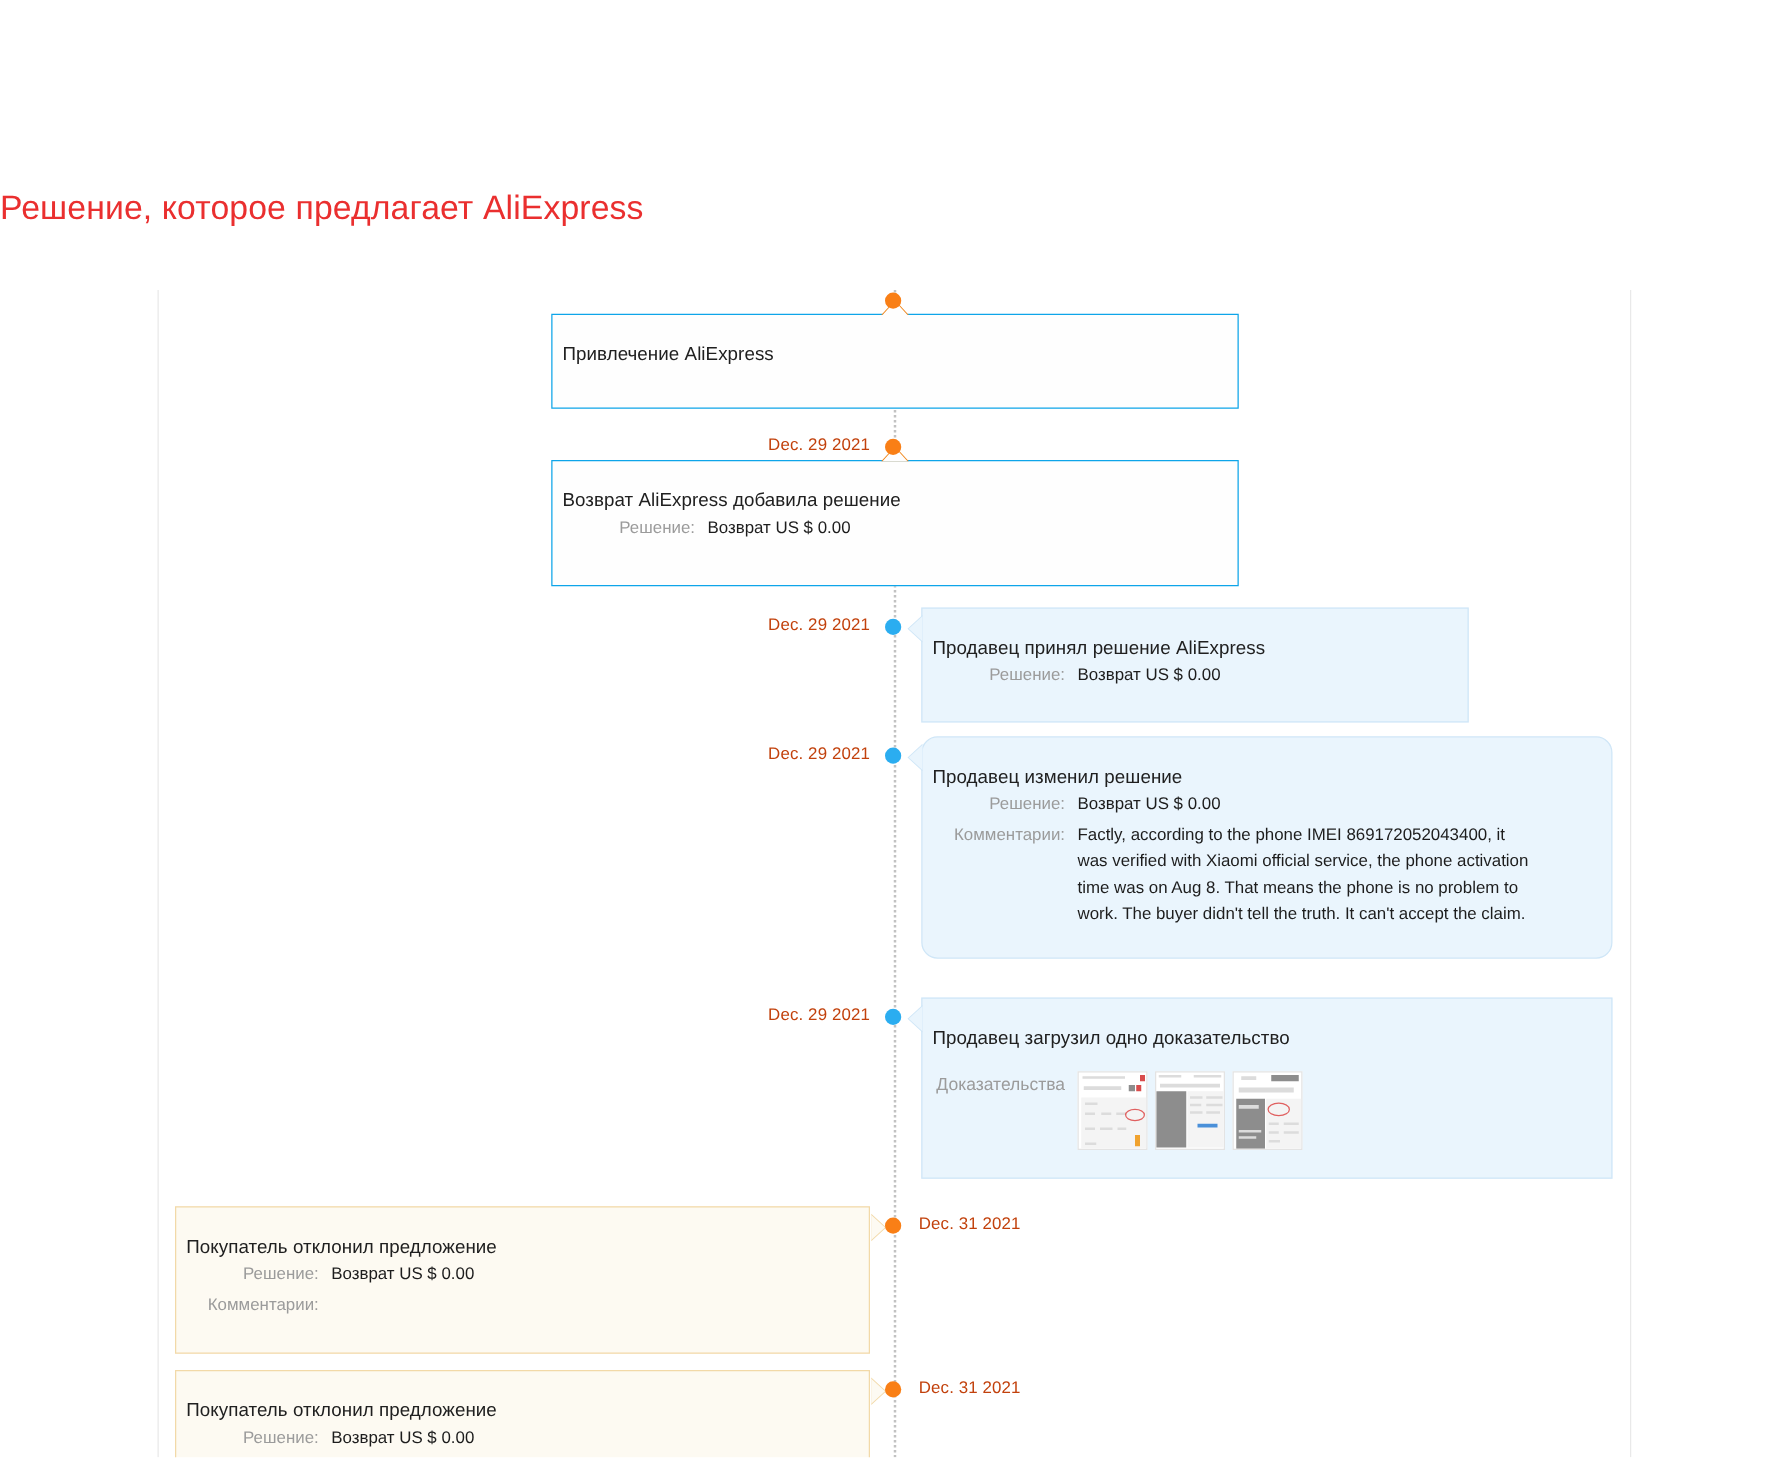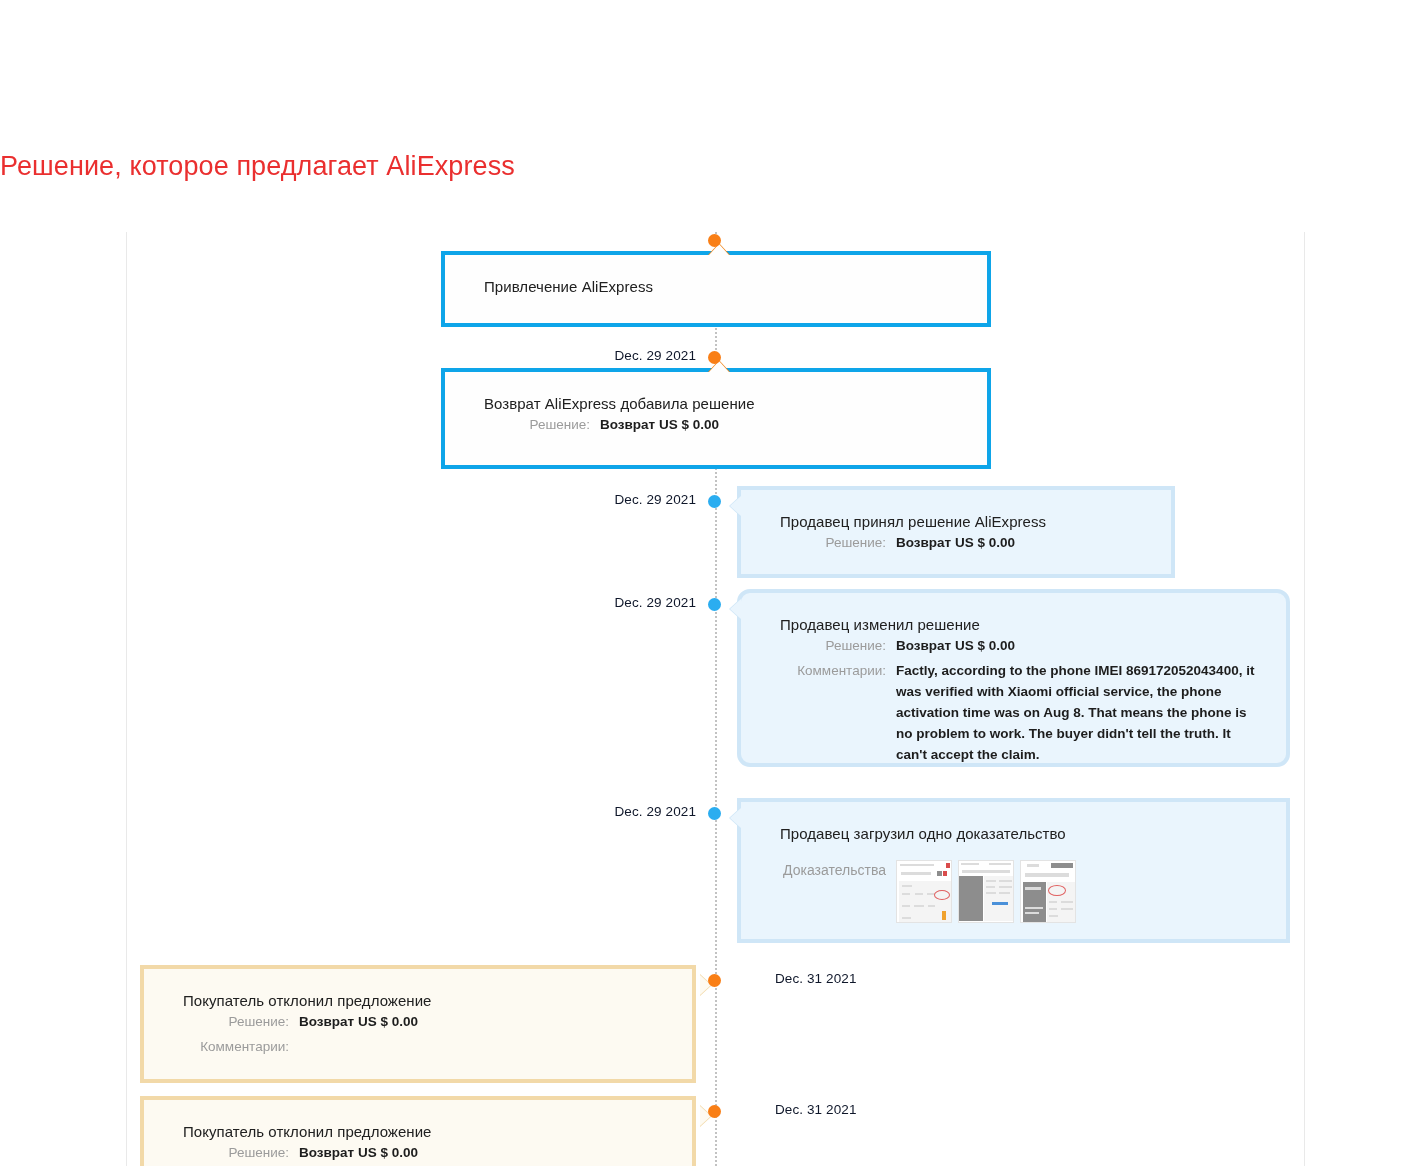--- a/index.html
+++ b/index.html
@@ -57,34 +57,33 @@
     border-radius: 50%;
     left: 581px;     
     z-index: 4;
   }
   .dot.orange { background: #f97f16; }
   .dot.blue   { background: #2badf0; }
 
   .date {
     position: absolute;
     font-size: 13.5px;
-    color: #0f172a;
+    color: #c2410c;
     white-space: nowrap;
     letter-spacing: 0.1px;
-    margin-left: 40px;
   }
   .date.left  { right: 608px; text-align: right; }  
   .date.right { left: 608px; }                      
 
   
   .card {
     position: absolute;
-    border: 4px solid #0ea5e9;
+    border: 1px solid #0ea5e9;
     background: #fefefe;
-    padding: 22px 26px 22px 39px;
+    padding: 22px 26px 22px 8px;
   }
   .card.seller {
     border-color: #cfe6f7;
     background: #eaf5fd;
   }
   .card.buyer {
     border-color: #f2d9a8;
     background: #fdfaf2;
   }
 
@@ -107,21 +106,20 @@
     font-size: 13.5px;
     line-height: 21px;
     padding-right: 10px;
     white-space: nowrap;
   }
   .row-value {
     color: #1d1d1d;
     font-size: 13.5px;
     line-height: 21px;
     max-width: 360px;
-    font-weight: bold;
   }
   .row-value.wide { max-width: 365px; }
 
   
   .notch { position: absolute; width: 12px; height: 22px; z-index: 3; }
   
   .notch-left::before, .notch-left::after {
     content: ""; position: absolute; width: 0; height: 0;
     border-style: solid;
   }

